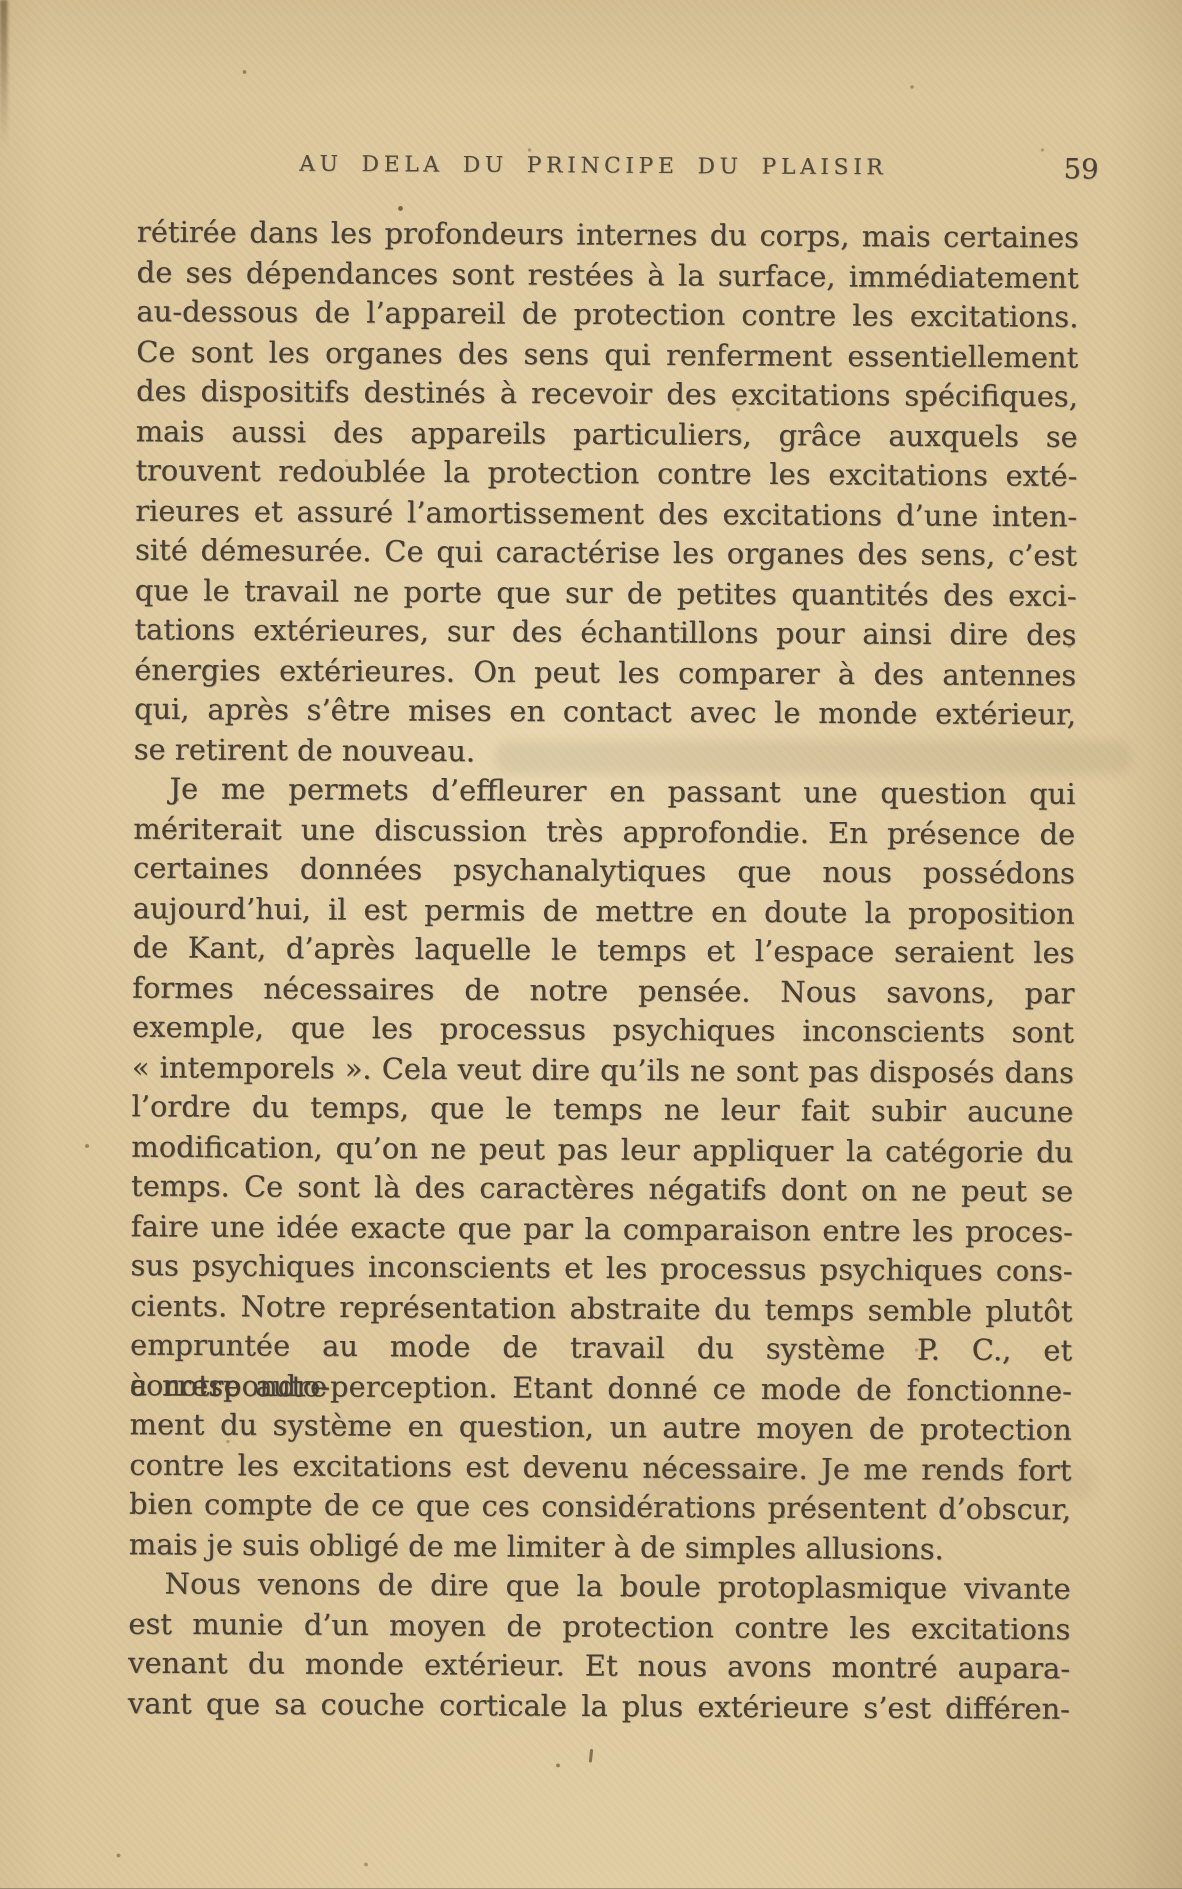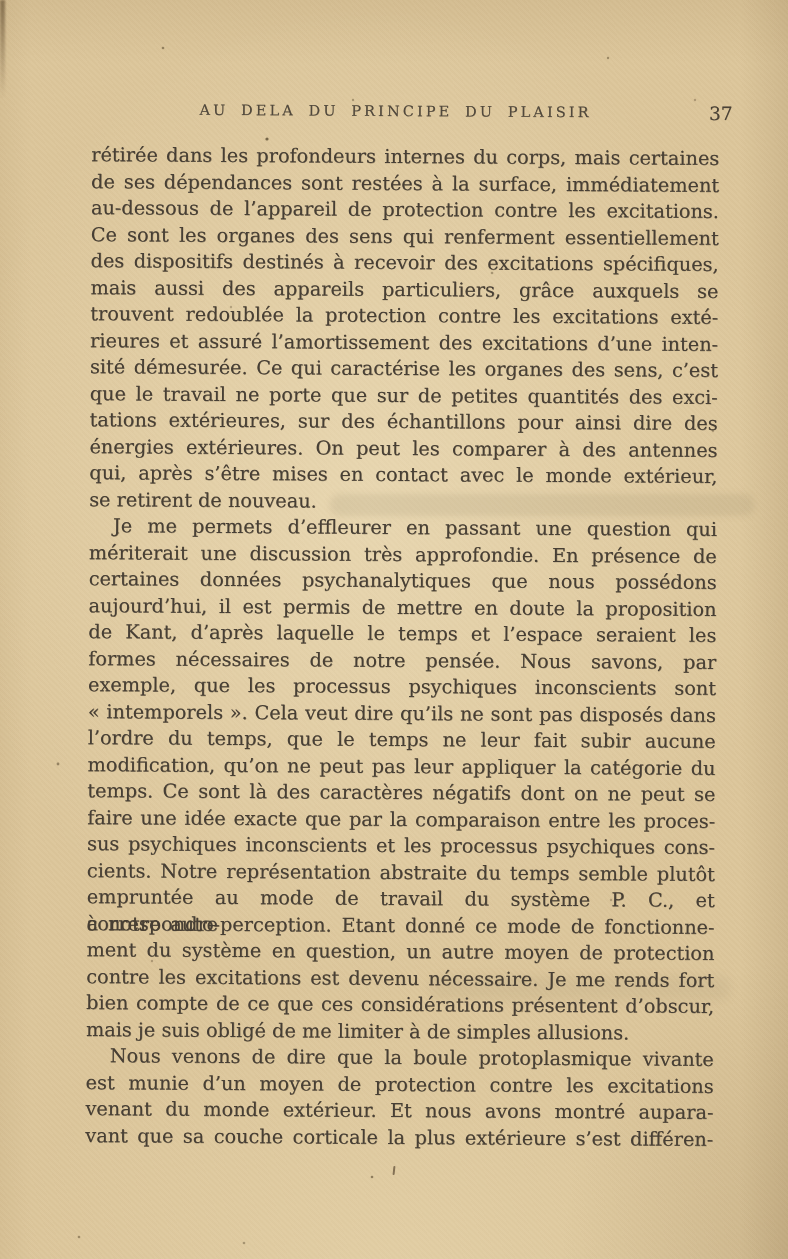--- a/index.html
+++ b/index.html
@@ -110,21 +110,21 @@
   <div class="corner-shade-br"></div>
   <div class="edge-strip-tl"></div>
   <div class="smudge-a"></div>
   <div class="smudge-b"></div>
   <div class="specks"></div>
   <div class="stray-mark"></div>
 
   <div class="sheet-content">
     <div class="running-header">
       <span class="header-title">AU DELA DU PRINCIPE DU PLAISIR</span>
-      <span class="page-number">37</span>
+      <span class="page-number">59</span>
     </div>
     <div class="text-block">
         <div class="line">rétirée dans les profondeurs internes du corps, mais certaines</div>
         <div class="line">de ses dépendances sont restées à la surface, immédiatement</div>
         <div class="line">au-dessous de l’appareil de protection contre les excitations.</div>
         <div class="line">Ce sont les organes des sens qui renferment essentiellement</div>
         <div class="line">des dispositifs destinés à recevoir des excitations spécifiques,</div>
         <div class="line">mais aussi des appareils particuliers, grâce auxquels se</div>
         <div class="line">trouvent redoublée la protection contre les excitations exté-</div>
         <div class="line">rieures et assuré l’amortissement des excitations d’une inten-</div>

